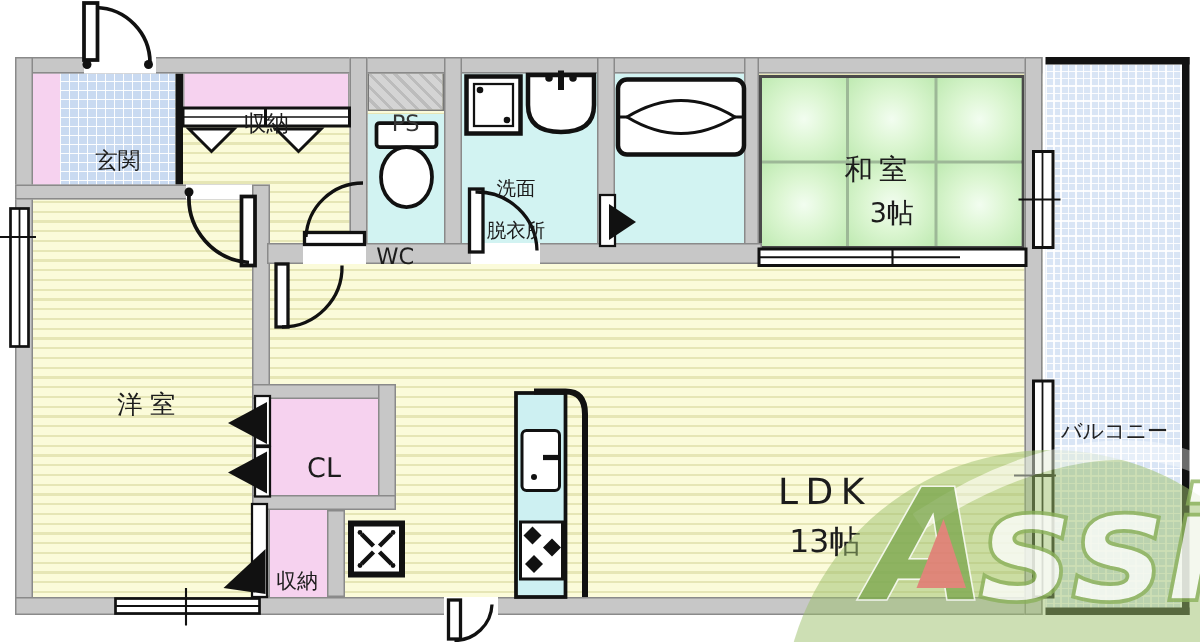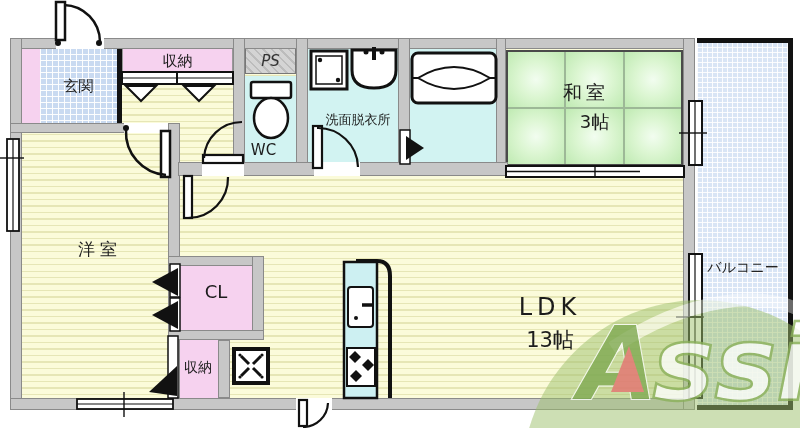--- a/index.html
+++ b/index.html
@@ -5,21 +5,21 @@
   html,body{margin:0;padding:0;background:#fff;}
   #plan{position:relative;width:800px;height:428px;background:#fff;overflow:hidden;
         font-family:"DejaVu Sans","Liberation Sans",sans-serif;color:#1c1c1c;}
   .abs{position:absolute;box-sizing:border-box;}
   .floor{background:repeating-linear-gradient(to bottom,#fbfbda 0px,#fbfbda 5px,#e6e6b6 5px,#e6e6b6 6.5px);}
   .wall{background:#c7c7c7;border:1px solid #8a8a8a;}
   .gap{background:#fff;}
   .cyan{background:#d2f3f2;}
   .pink{background:#f6d2ef;}
   .lbl{display:flex;align-items:center;justify-content:center;text-align:center;
-       white-space:nowrap;color:#1c1c1c;line-height:1.25;}
+       white-space:nowrap;color:#1c1c1c;line-height:1.25;margin-top:21px;}
   .genkan{background-color:#c9daf1;
       background-image:repeating-linear-gradient(to right,rgba(255,255,255,.95) 0 1px,transparent 1px 6px),
                        repeating-linear-gradient(to bottom,rgba(255,255,255,.95) 0 1px,transparent 1px 6px);}
   .balconyfloor{background-color:#d9e5f5;
       background-image:repeating-linear-gradient(to right,rgba(255,255,255,.9) 0 1px,transparent 1px 5px),
                        repeating-linear-gradient(to bottom,rgba(255,255,255,.9) 0 1px,transparent 1px 5px);}
   .hatch{background:repeating-linear-gradient(45deg,#d4d4d4 0 4px,#bcbcbc 4px 6px);border:1px solid #777;}
   .blackbar{background:#121212;}
   .tatami{display:grid;grid-template-columns:1fr 1fr 1fr;grid-template-rows:1fr 1fr;
           border:2px solid #4a4a4a;background:#9db897;grid-gap:2px;}
@@ -215,23 +215,23 @@
       <line x1="261" y1="376" x2="253" y2="368" stroke="#111" stroke-width="3"></line>
       <circle cx="240" cy="355" r="1.6" fill="#111"></circle>
         <circle cx="262" cy="355" r="1.6" fill="#111"></circle>
       <circle cx="240" cy="377" r="1.6" fill="#111"></circle>
         <circle cx="262" cy="377" r="1.6" fill="#111"></circle>
     </g>
   </svg>
 
   <div class="abs lbl" style="left:40px;top:48px;width:77px;height:77px;font-size:15px;">玄関</div>
   <div class="abs lbl" style="left:122px;top:48px;width:111px;height:26px;font-size:15px;">収納</div>
-  <div class="abs lbl" style="left:245px;top:48px;width:51px;height:26px;font-size:15px;color:#333;font-style:italic;">PS</div>
+  <div class="abs lbl" style="left:245px;top:48px;width:51px;height:26px;font-size:15px;color:#333;">PS</div>
   <div class="abs lbl" style="left:238px;top:140px;width:51px;height:20px;font-size:15px;">WC</div>
-  <div class="abs lbl" style="left:312px;top:98px;width:92px;height:44px;font-size:13px;flex-direction:row;">
+  <div class="abs lbl" style="left:298px;top:98px;width:92px;height:44px;font-size:13px;flex-direction:column;justify-content:space-between;">
     <span>洗面</span>
     <span>脱衣所</span>
   </div>
   <div class="abs lbl" style="left:506px;top:80px;width:160px;height:26px;font-size:19px;letter-spacing:4px;">和室</div>
   <div class="abs lbl" style="left:506px;top:110px;width:177px;height:24px;font-size:18px;">3帖</div>
   <div class="abs lbl" style="left:22px;top:235px;width:156px;height:30px;font-size:17px;letter-spacing:5px;">洋室</div>
   <div class="abs lbl" style="left:180px;top:266px;width:72px;height:52px;font-size:18px;">CL</div>
   <div class="abs lbl" style="left:176px;top:356px;width:44px;height:24px;font-size:14px;">収納</div>
   <div class="abs lbl" style="left:455px;top:292px;width:190px;height:30px;font-size:24px;letter-spacing:5px;">LDK</div>
   <div class="abs lbl" style="left:455px;top:326px;width:190px;height:28px;font-size:21px;">13帖</div>

